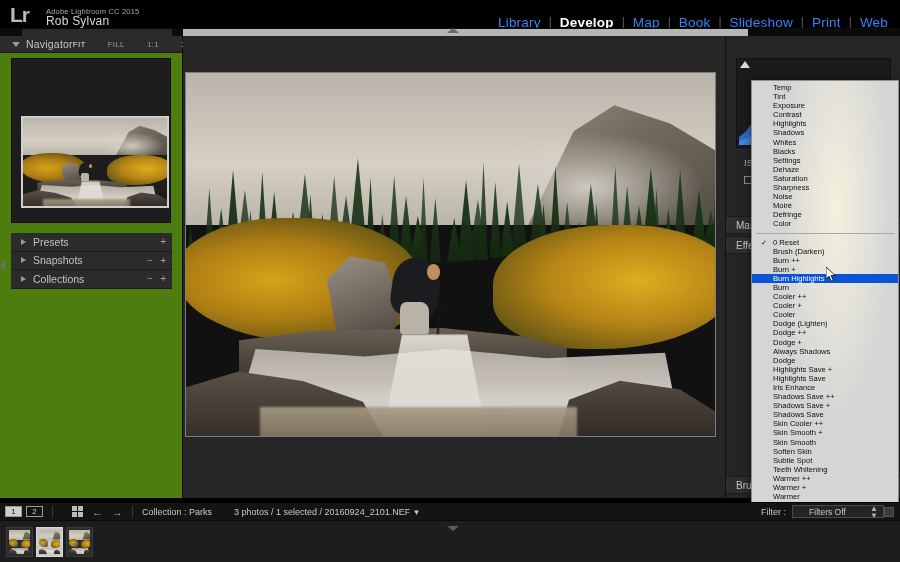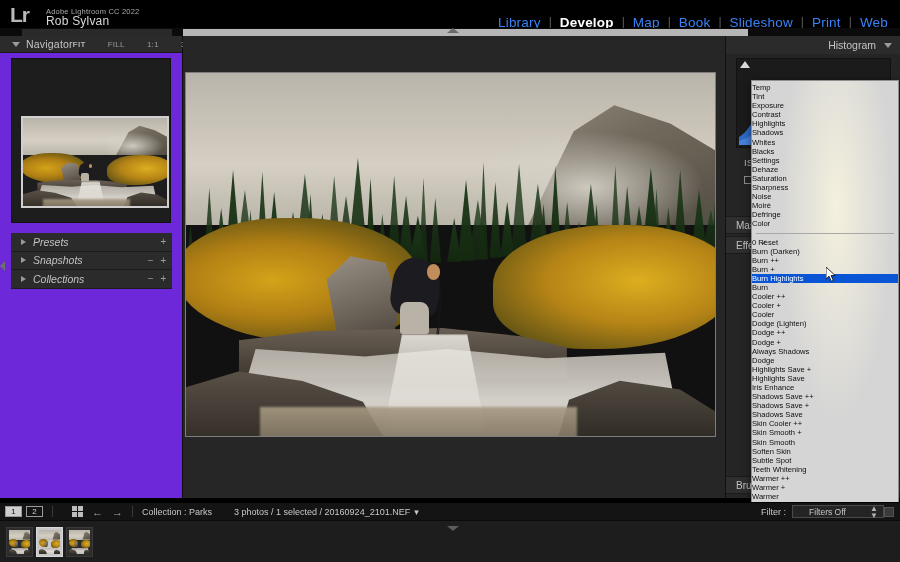--- a/index.html
+++ b/index.html
@@ -29,39 +29,39 @@
   .topstrip { position:absolute; left:0; top:28px; width:900px; height:8px; background:#0b0b0b; }
   .topstrip .lightband { position:absolute; left:183px; top:1px; width:565px; height:7px; background:#b6b6b6; }
   .topstrip .leftband  { position:absolute; left:22px; top:1px; width:150px; height:7px; background:#2a2a2a; }
   .topstrip .tri { position:absolute; left:447px; top:0px; width:0;height:0;
                    border-left:6px solid transparent;border-right:6px solid transparent;border-bottom:5px solid #6a6a6a;}
 
   
   .workarea { position:absolute; left:0; top:36px; width:900px; height:462px; background:#1b1b1b; }
 
   
-  .leftpanel { position:absolute; left:0; top:0; width:183px; height:462px; background:#6d28d9;
+  .leftpanel { position:absolute; left:0; top:0; width:183px; height:462px; background:#4d7c0f;
                border-right:1px solid #101010; }
   .panel-head { position:relative; height:17px; background:#2b2b2b; border-bottom:1px solid #1a1a1a;
                 display:flex; align-items:center; padding:0 6px 0 12px; }
   .panel-head .tri-d { width:0;height:0;border-left:4px solid transparent;border-right:4px solid transparent;
                        border-top:5px solid #9a9a9a; margin-right:6px; }
   .panel-title { font-size:10.5px; color:#c4c4c4; letter-spacing:.2px; }
   .nav-zooms { margin-left:auto; display:flex; align-items:center; gap:22px; }
   .nav-zoom { font-size:8px; color:#9b9b9b; letter-spacing:.3px; }
   .nav-zoom.sel { color:#e0e0e0; }
   .stepper { color:#8d8d8d; font-size:8px; line-height:7px; }
 
   .navigator-box { position:absolute; left:11px; top:22px; width:160px; height:165px; background:#1d1d1d;
                    border:1px solid #111; }
   .nav-thumb { position:absolute; left:21px; top:80px; width:148px; height:92px; border:2px solid #cfcfcf; overflow:hidden; }
 
   .sections { position:absolute; left:11px; top:197px; width:161px; }
   .sect-row { position:relative; height:18.5px; background:#2b2b2b; border-bottom:1px solid #1c1c1c;
-              display:flex; align-items:center; padding-left:10px;font-style:italic; }
+              display:flex; align-items:center; padding-left:10px; }
   .sect-row .tri-r { width:0;height:0;border-top:3.5px solid transparent;border-bottom:3.5px solid transparent;
                      border-left:5px solid #9b9b9b; margin-right:7px; }
   .sect-label { font-size:10.5px; color:#c2c2c2; }
   .sect-ctrls { margin-left:auto; margin-right:6px; display:flex; gap:7px; color:#9e9e9e; font-size:10px; }
 
   .copypaste { position:absolute; left:14px; top:478px; }
 
   
   .center { position:absolute; left:183px; top:0; width:542px; height:462px; background:#262626; }
   .photo-frame { position:absolute; left:2px; top:36px; width:531px; height:365px; border:1px solid #7d7d7d;
@@ -148,21 +148,21 @@
 
   
   .menu { position:absolute; left:751px; top:44px; width:148px; height:455px;
           background:#d5d5d5; border:1px solid #8f8f8f;
           box-shadow:0 2px 8px rgba(0,0,0,.55);
           background-image: radial-gradient(ellipse at 58% 28%, rgba(255,250,225,.75) 0%, rgba(213,213,213,0) 46%);
           overflow:hidden; }
   .menu-group { padding:2px 0; }
   .menu-sep { height:1px; background:#a8a8a8; margin:2px 4px; }
   .mi { position:relative; height:9.1px; line-height:9.1px; font-size:7.6px; color:#0d0d0d;
-        white-space:nowrap; cursor:default; letter-spacing:0px; }
+        padding-left:21px; white-space:nowrap; cursor:default; letter-spacing:0px; }
   .mi.sel { background:#0a54d6; color:#ffffff; }
   .mi .tick { position:absolute; left:9px; top:0; font-size:7px; color:#111; }
   .menu-bottom { padding-top:1px; }
   .mi.cmd { height:9.6px; line-height:9.6px; }
 
   
   .cursor { position:absolute; left:826px; top:231px; width:11px; height:15px; z-index:50; }
 
   
   .filmbar { position:absolute; left:0; top:502px; width:900px; height:18px; background:#141414;
@@ -190,21 +190,21 @@
   .sidegrip { position:absolute; width:6px; height:20px; }
   .sidegrip .ar { width:0;height:0;border-top:5px solid transparent;border-bottom:5px solid transparent; }
 </style>
 </head>
 <body>
 
 <div id="app">
 
   <div class="topbar">
     <div class="lr-logo">Lr</div>
-    <div class="id-sub">Adobe Lightroom CC 2022</div>
+    <div class="id-sub">Adobe Lightroom CC 2015</div>
     <div class="id-name">Rob Sylvan</div>
     <div class="modules" id="modules">
         <span class="module">Library</span>
         <span class="mod-sep">|</span>
         <span class="module active">Develop</span>
         <span class="mod-sep">|</span>
         <span class="module">Map</span>
         <span class="mod-sep">|</span>
         <span class="module">Book</span>
         <span class="mod-sep">|</span>
@@ -372,24 +372,20 @@
         <span class="stepper" style="margin-left:5px;">▲<br>▼</span>
         <span class="chk" style="margin-left:20px;"></span>
         <span class="tb-text" style="color:#c4c4c4; margin-left:6px;">Show Selected Mask Overlay</span>
         <span class="tb-btn" style="width:34px; margin-left:142px;">Done</span>
       </div>
 
       <div class="sidegrip" style="left:-7px; top:225px;"></div>
     </div>
 
     <div class="rightpanel">
-      <div class="rp-head">
-        <span class="rp-title">Histogram</span>
-        <span style="width:0;height:0;border-left:4px solid transparent;border-right:4px solid transparent;border-top:5px solid #9a9a9a;"></span>
-      </div>
 
       <div class="histo-box">
         <div class="histo-graph">
           <svg width="151" height="78" viewBox="0 0 151 78">
             <path d="M0,78 L0,70 C12,64 20,40 28,30 C36,20 44,46 52,40 C60,34 68,52 76,50 C84,48 92,58 100,62 C110,66 124,70 151,74 L151,78 Z" fill="#2f6fd0" opacity="0.95"></path>
             <path d="M0,78 L0,74 C14,70 26,56 38,52 C50,48 62,62 74,60 C88,58 104,68 151,76 L151,78 Z" fill="#5a93e8" opacity="0.6"></path>
           </svg>
         </div>
         <div style="position:absolute;left:3px;top:2px;width:0;height:0;border-left:5px solid transparent;border-right:5px solid transparent;border-bottom:7px solid #d9d9d9;"></div>
       </div>
@@ -430,21 +426,21 @@
             <div class="mi"><span>Saturation</span></div>
             <div class="mi"><span>Sharpness</span></div>
             <div class="mi"><span>Noise</span></div>
             <div class="mi"><span>Moiré</span></div>
             <div class="mi"><span>Defringe</span></div>
             <div class="mi"><span>Color</span></div>
           </div>
           <div class="menu-sep"></div>
           <div class="menu-group">
             <div class="mi"><span class="tick">✓</span><span>0 Reset</span></div>
-            <div class="mi"><span>Burn (Darken)</span></div>
+            <div class="mi"><span>Brush (Darken)</span></div>
             <div class="mi"><span>Burn ++</span></div>
             <div class="mi"><span>Burn +</span></div>
             <div class="mi sel"><span>Burn Highlights</span></div>
             <div class="mi"><span>Burn</span></div>
             <div class="mi"><span>Cooler ++</span></div>
             <div class="mi"><span>Cooler +</span></div>
             <div class="mi"><span>Cooler</span></div>
             <div class="mi"><span>Dodge (Lighten)</span></div>
             <div class="mi"><span>Dodge ++</span></div>
             <div class="mi"><span>Dodge +</span></div>

